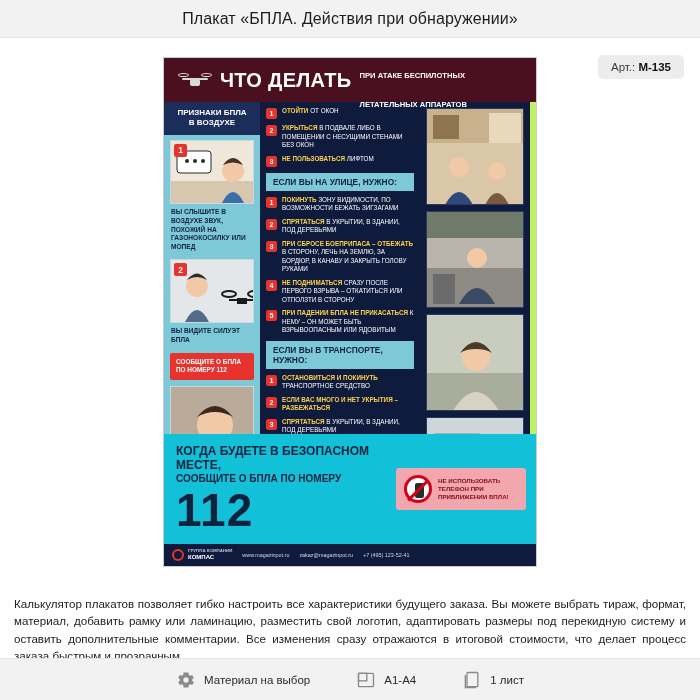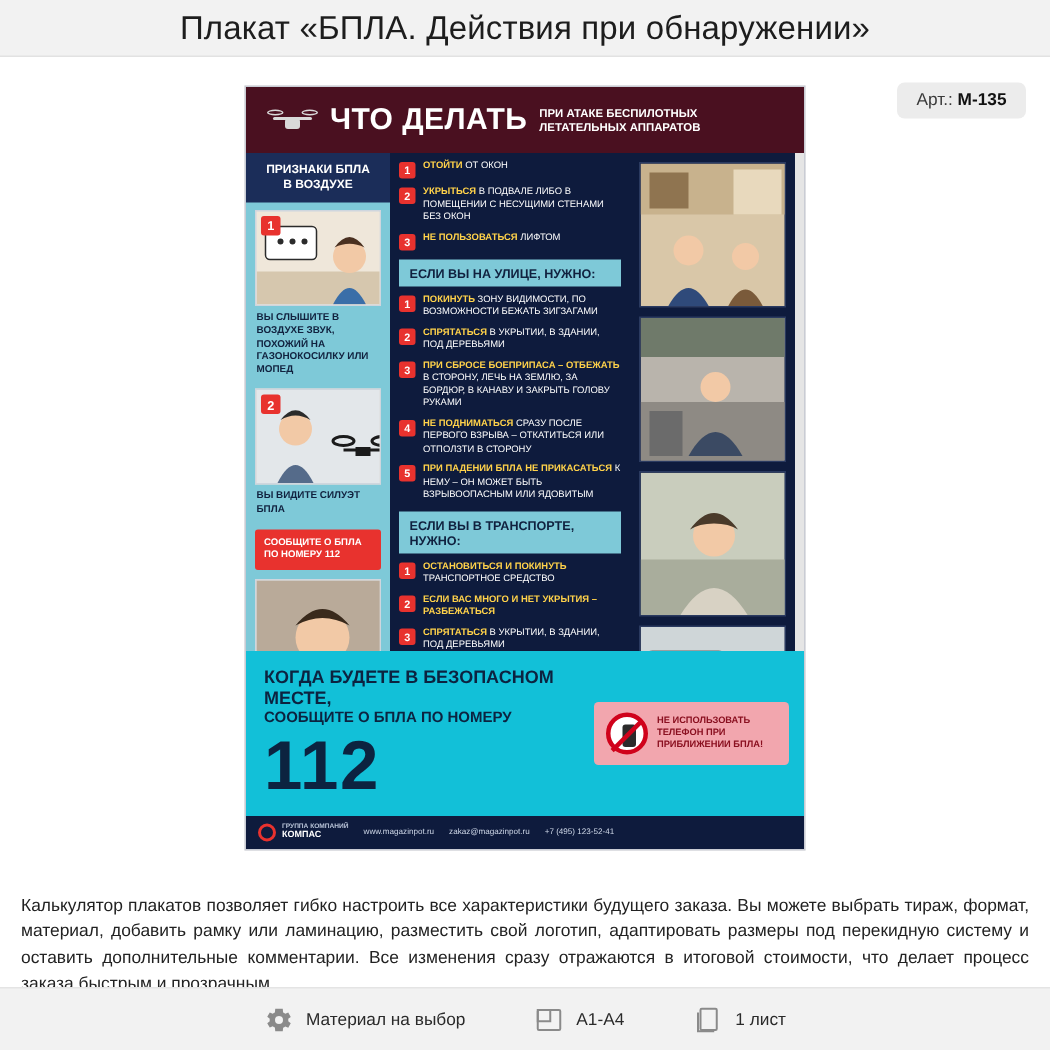--- a/index.html
+++ b/index.html
@@ -12,54 +12,54 @@
     overflow:hidden;
   }
   .page { position:relative; width:700px; height:700px; background:#fff; }
 
   
   .header {
     height:38px; background:#f2f2f2;
     display:flex; align-items:center; justify-content:center;
     border-bottom:1px solid #e2e2e2;
   }
-  .header-title { font-size:22px; color:#1d1d1d; letter-spacing:.1px; }
+  .header-title { font-size:16px; color:#1d1d1d; letter-spacing:.1px; }
 
   
   .art-badge {
     position:absolute; right:16px; top:55px;
     background:#ececec; border-radius:5px;
     padding:6px 13px; font-size:11.5px; color:#3a3a3a;
   }
   .art-badge b { color:#111; }
 
   
   .poster {
     position:absolute; left:163px; top:57px;
     width:374px; height:510px;
-    background:#e5e5e5;
+    background:#bef264;
     border:1px solid #c9ccd4;
     overflow:hidden;
   }
   .poster-top {
     position:relative; height:44px; background:#4a1020;
     display:flex; align-items:center; padding:0 8px;
   }
   .drone-mark { width:34px; height:24px; position:relative; margin-left:6px; margin-right:4px; }
   .drone-mark .bar { position:absolute; left:4px; right:4px; top:10px; height:2px; background:#d9d9d9; border-radius:1px;}
   .drone-mark .prop { position:absolute; width:11px; height:4px; border:1.5px solid #d9d9d9; border-radius:50%; top:5px;}
   .drone-mark .prop.l { left:0; } .drone-mark .prop.r { right:0; }
   .drone-mark .body { position:absolute; left:12px; top:11px; width:10px; height:7px; background:#d9d9d9; border-radius:2px;}
   .title-main {
     color:#fff; font-size:20px; font-weight:bold; letter-spacing:.3px;
     margin-left:4px; white-space:nowrap;
   }
   .title-sub {
     color:#fff; font-size:7.6px; font-weight:bold; line-height:1.25;
-    margin-left:8px; text-transform:uppercase;
+    margin-left:8px; text-transform:uppercase;margin-top:20px;
   }
 
   .poster-body { display:flex; height:466px; }
   .col-left { width:96px; background:#7ec9d8; }
   .col-mid  { width:160px; background:#0e1b3d; }
   .col-right{ width:110px; background:#0e1b3d; }
 
   
   .left-head {
     background:#1b2d59; color:#fff; text-align:center;

